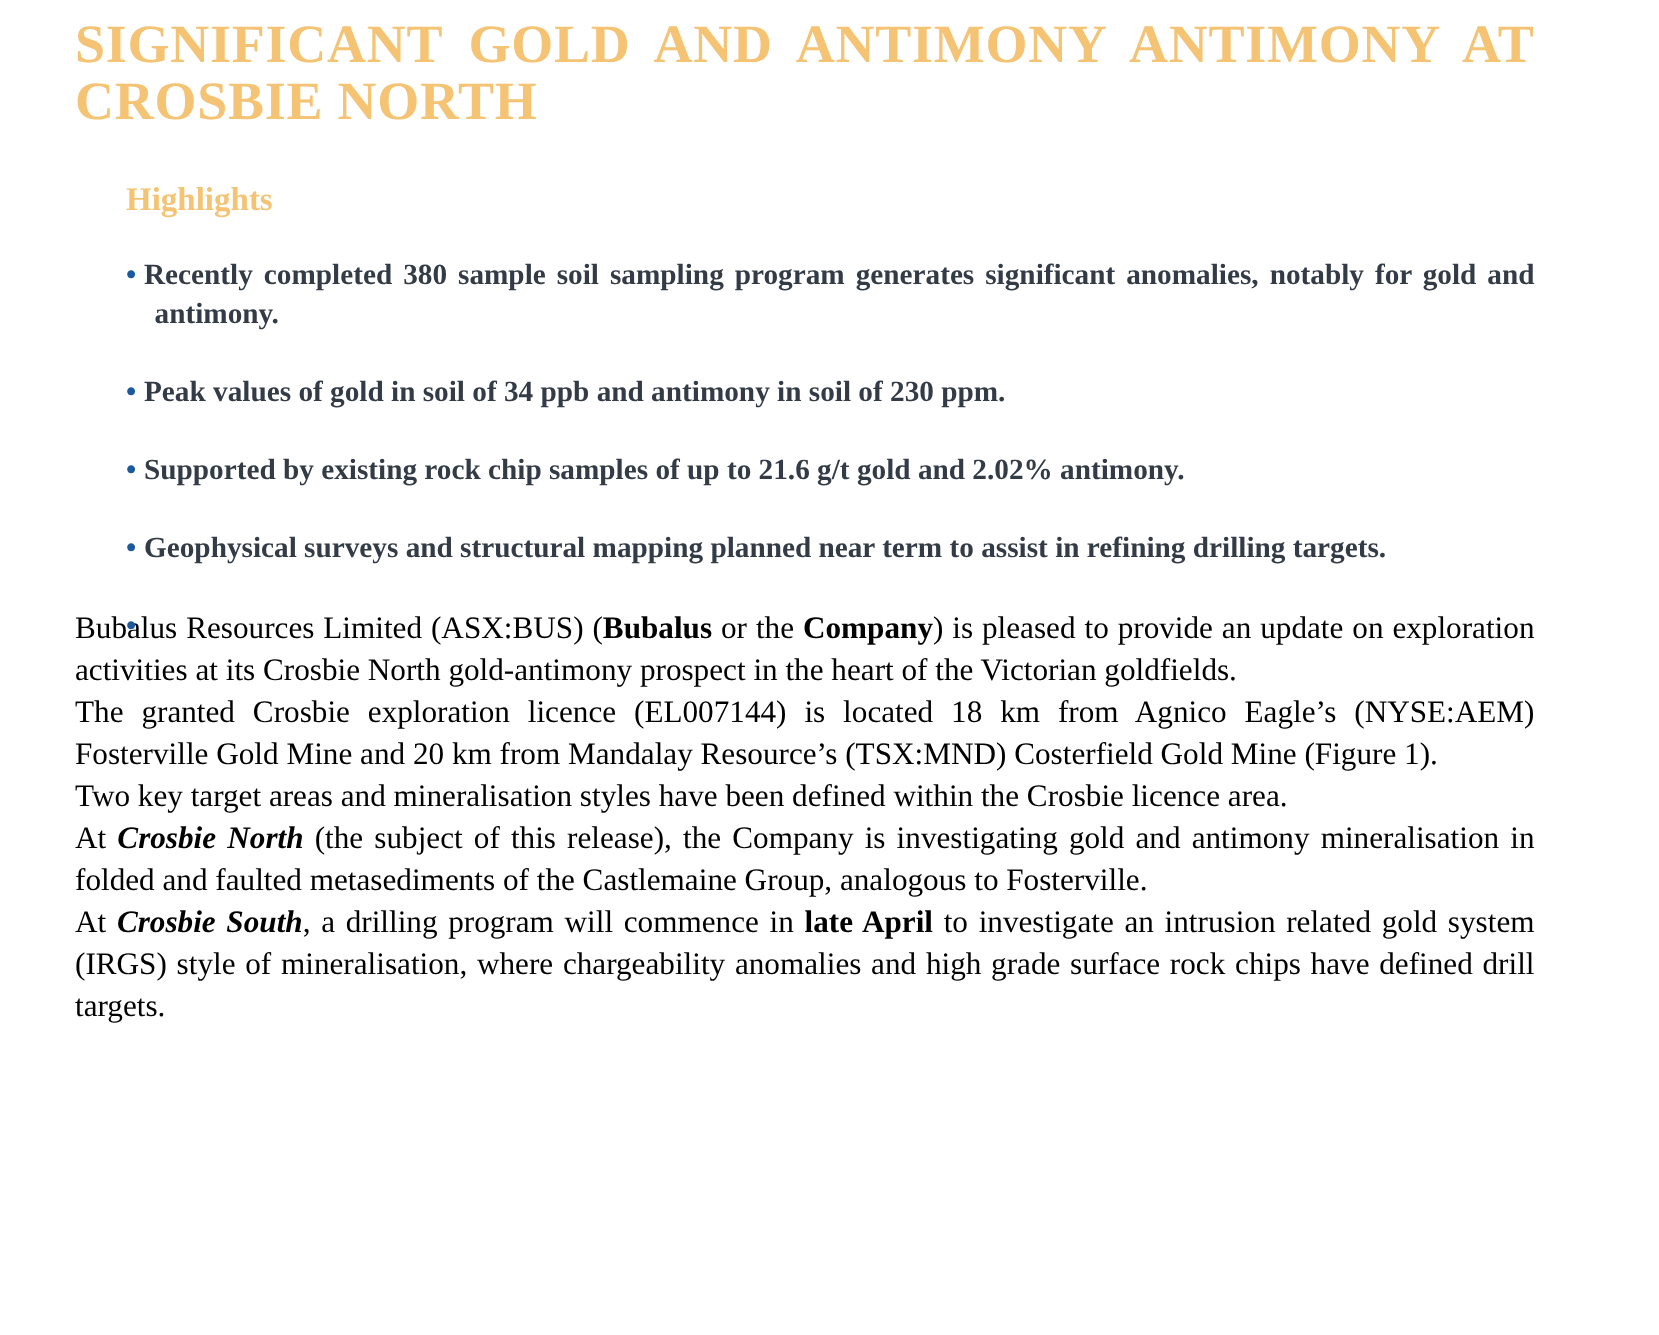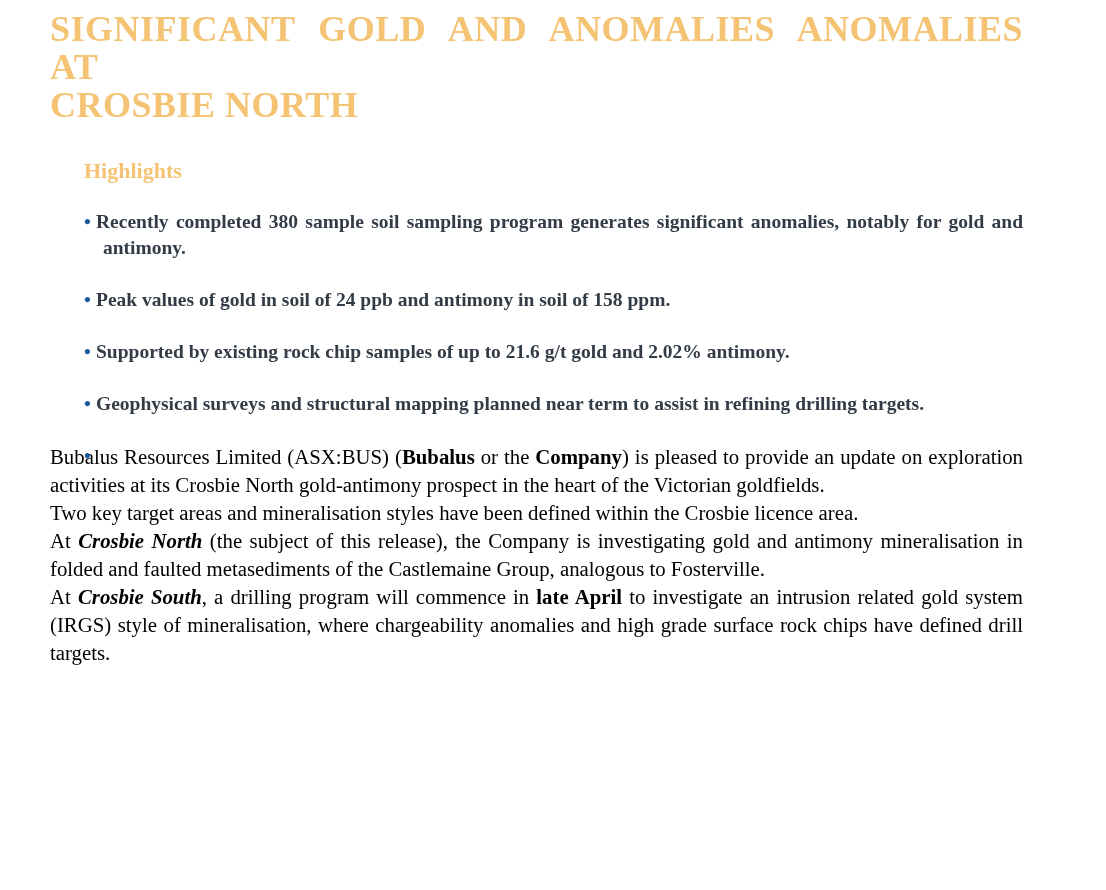--- a/index.html
+++ b/index.html
@@ -76,48 +76,49 @@
   }
   .seg-bold { font-weight: 700; }
   .seg-bolditalic { font-weight: 700; font-style: italic; }
 </style>
 </head>
 <body>
 
 <div class="page">
 
   <h1 class="doc-title">
-    <span class="t1">SIGNIFICANT GOLD AND ANOMALIES ANOMALIES AT</span>
+    <span class="t1">SIGNIFICANT GOLD AND ANTIMONY ANTIMONY AT</span>
     <span class="t2">CROSBIE NORTH</span>
   </h1>
 
   <h2 class="highlights">Highlights</h2>
 
   <ul class="bullets">
     <li>
       <span class="dot">•</span>
       <span>Recently completed 380 sample soil sampling program generates significant anomalies, notably for gold and antimony.</span>
     </li>
     <li>
       <span class="dot">•</span>
-      <span>Peak values of gold in soil of 24 ppb and antimony in soil of 158 ppm.</span>
+      <span>Peak values of gold in soil of 34 ppb and antimony in soil of 230 ppm.</span>
     </li>
     <li>
       <span class="dot">•</span>
       <span>Supported by existing rock chip samples of up to 21.6 g/t gold and 2.02% antimony.</span>
     </li>
     <li>
       <span class="dot">•</span>
       <span>Geophysical surveys and structural mapping planned near term to assist in refining drilling targets.</span>
     </li>
     <li>
       <span class="dot">•</span>
     </li>
   </ul>
 
   <div class="body-copy">
     <p><span>Bubalus Resources Limited (ASX:BUS) (</span><span class="seg-bold">Bubalus</span><span> or the </span><span class="seg-bold">Company</span><span>) is pleased to provide an update on exploration activities at its Crosbie North gold-antimony prospect in the heart of the Victorian goldfields.</span></p>
+    <p><span>The granted Crosbie exploration licence (EL007144) is located 18 km from Agnico Eagle’s (NYSE:AEM) Fosterville Gold Mine and 20 km from Mandalay Resource’s (TSX:MND) Costerfield Gold Mine (Figure 1).</span></p>
     <p><span>Two key target areas and mineralisation styles have been defined within the Crosbie licence area.</span></p>
     <p><span>At </span><span class="seg-bolditalic">Crosbie North</span><span> (the subject of this release), the Company is investigating gold and antimony mineralisation in folded and faulted metasediments of the Castlemaine Group, analogous to Fosterville.</span></p>
     <p><span>At </span><span class="seg-bolditalic">Crosbie South</span><span>, a drilling program will commence in </span><span class="seg-bold">late April</span><span> to investigate an intrusion related gold system (IRGS) style of mineralisation, where chargeability anomalies and high grade surface rock chips have defined drill targets.</span></p>
   </div>
 
 </div>
 
 </body></html>

